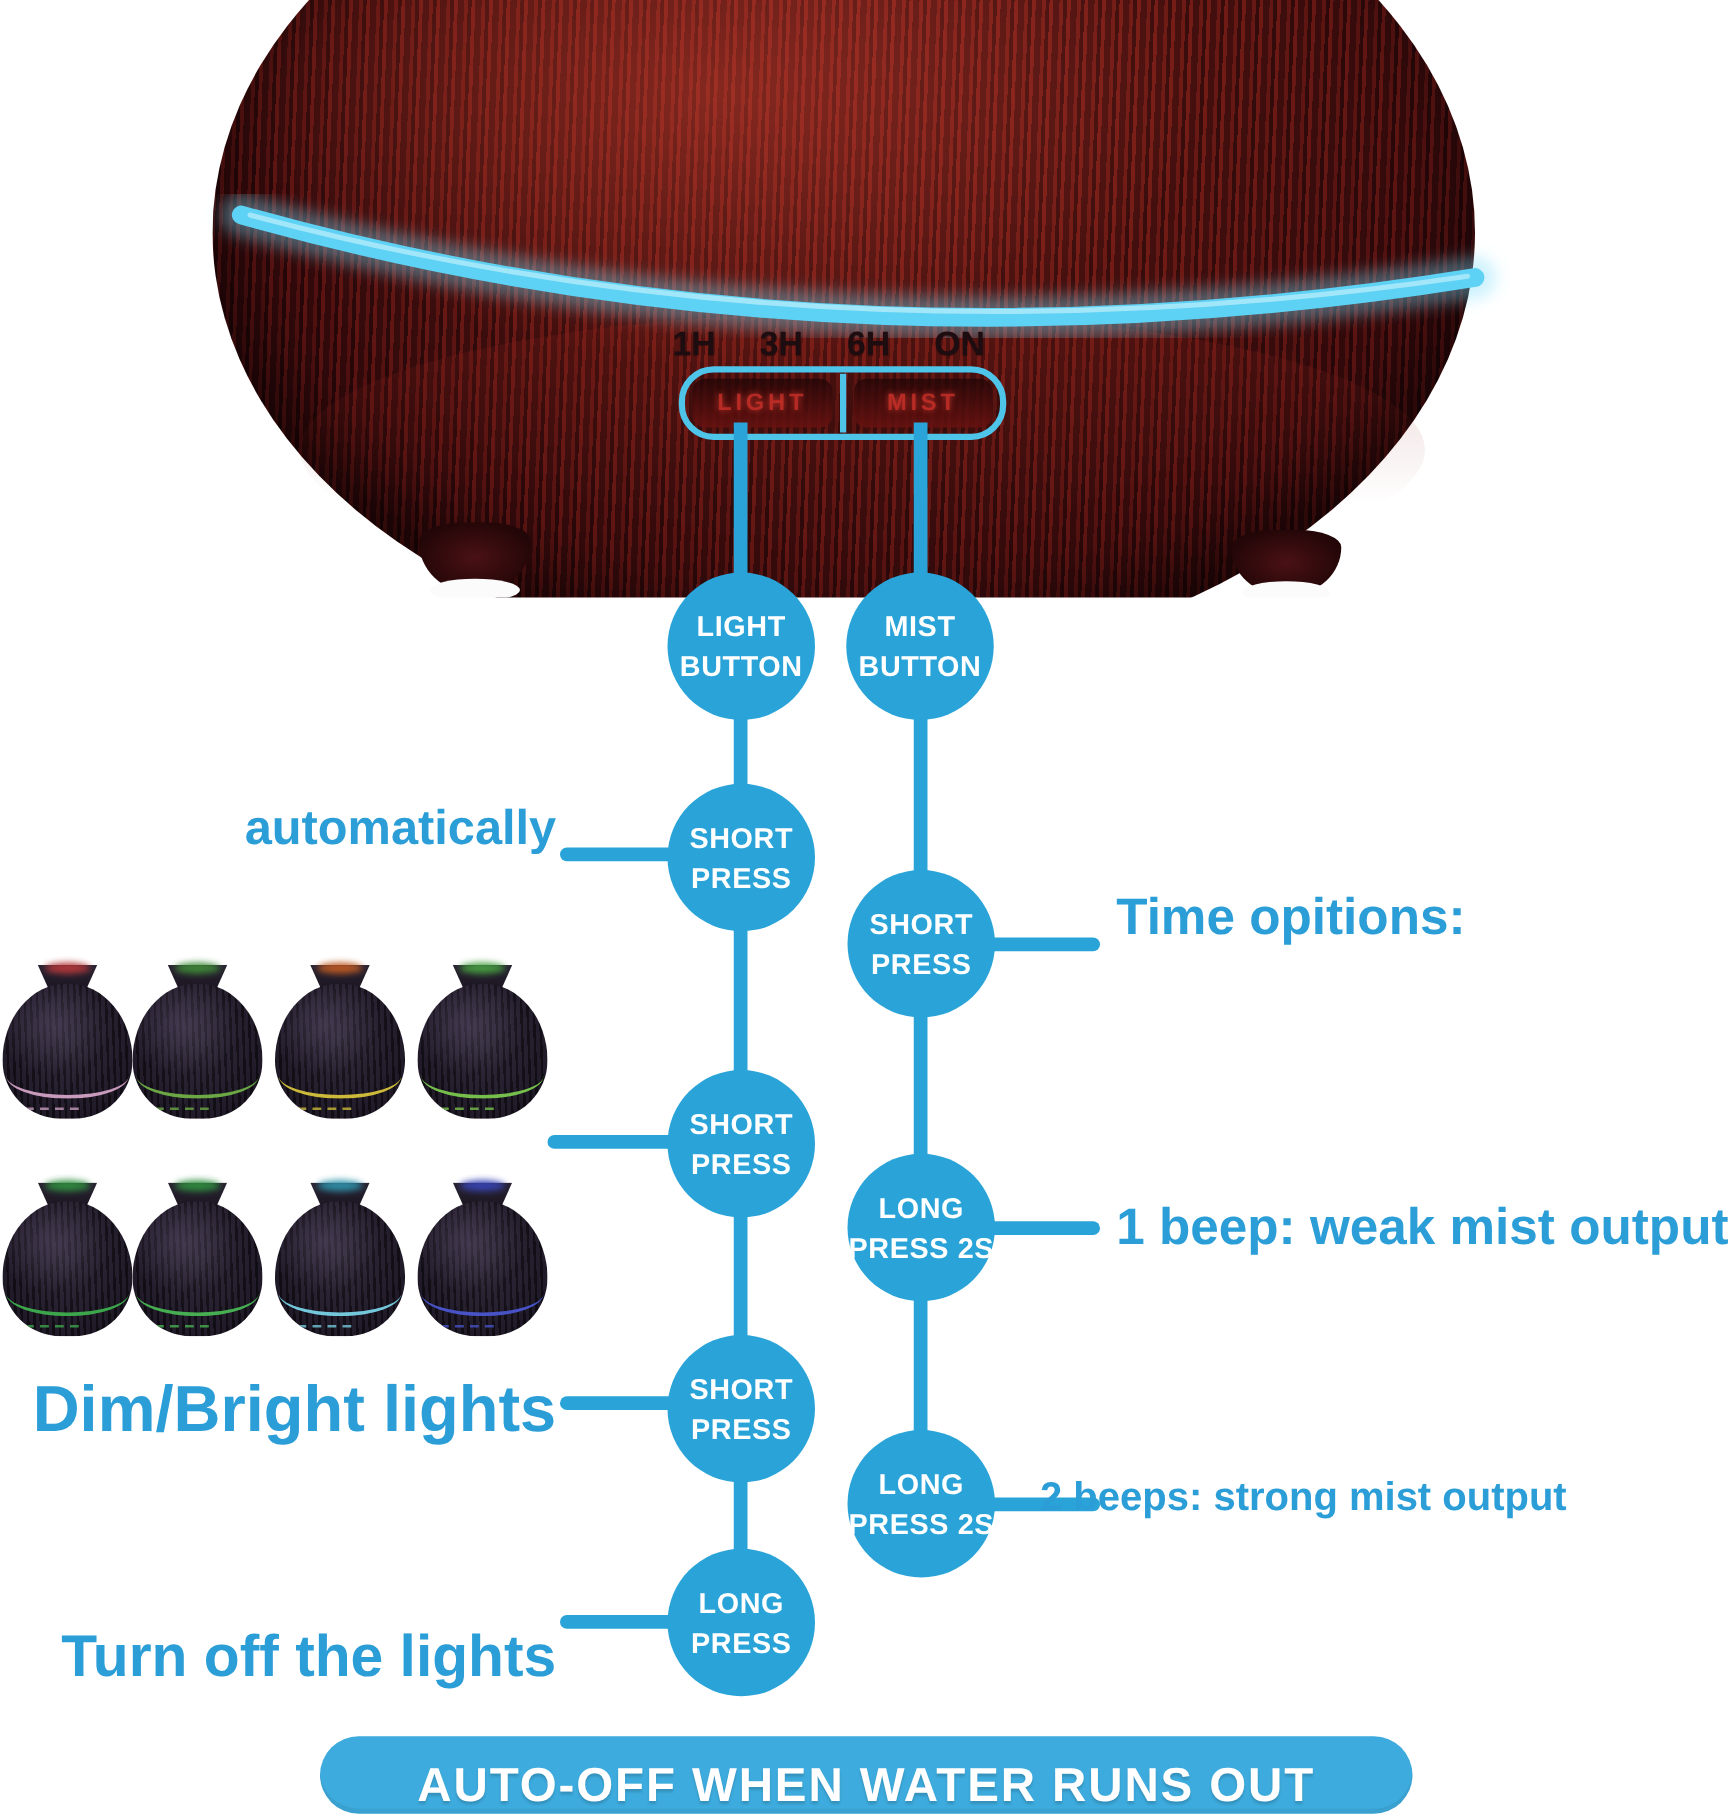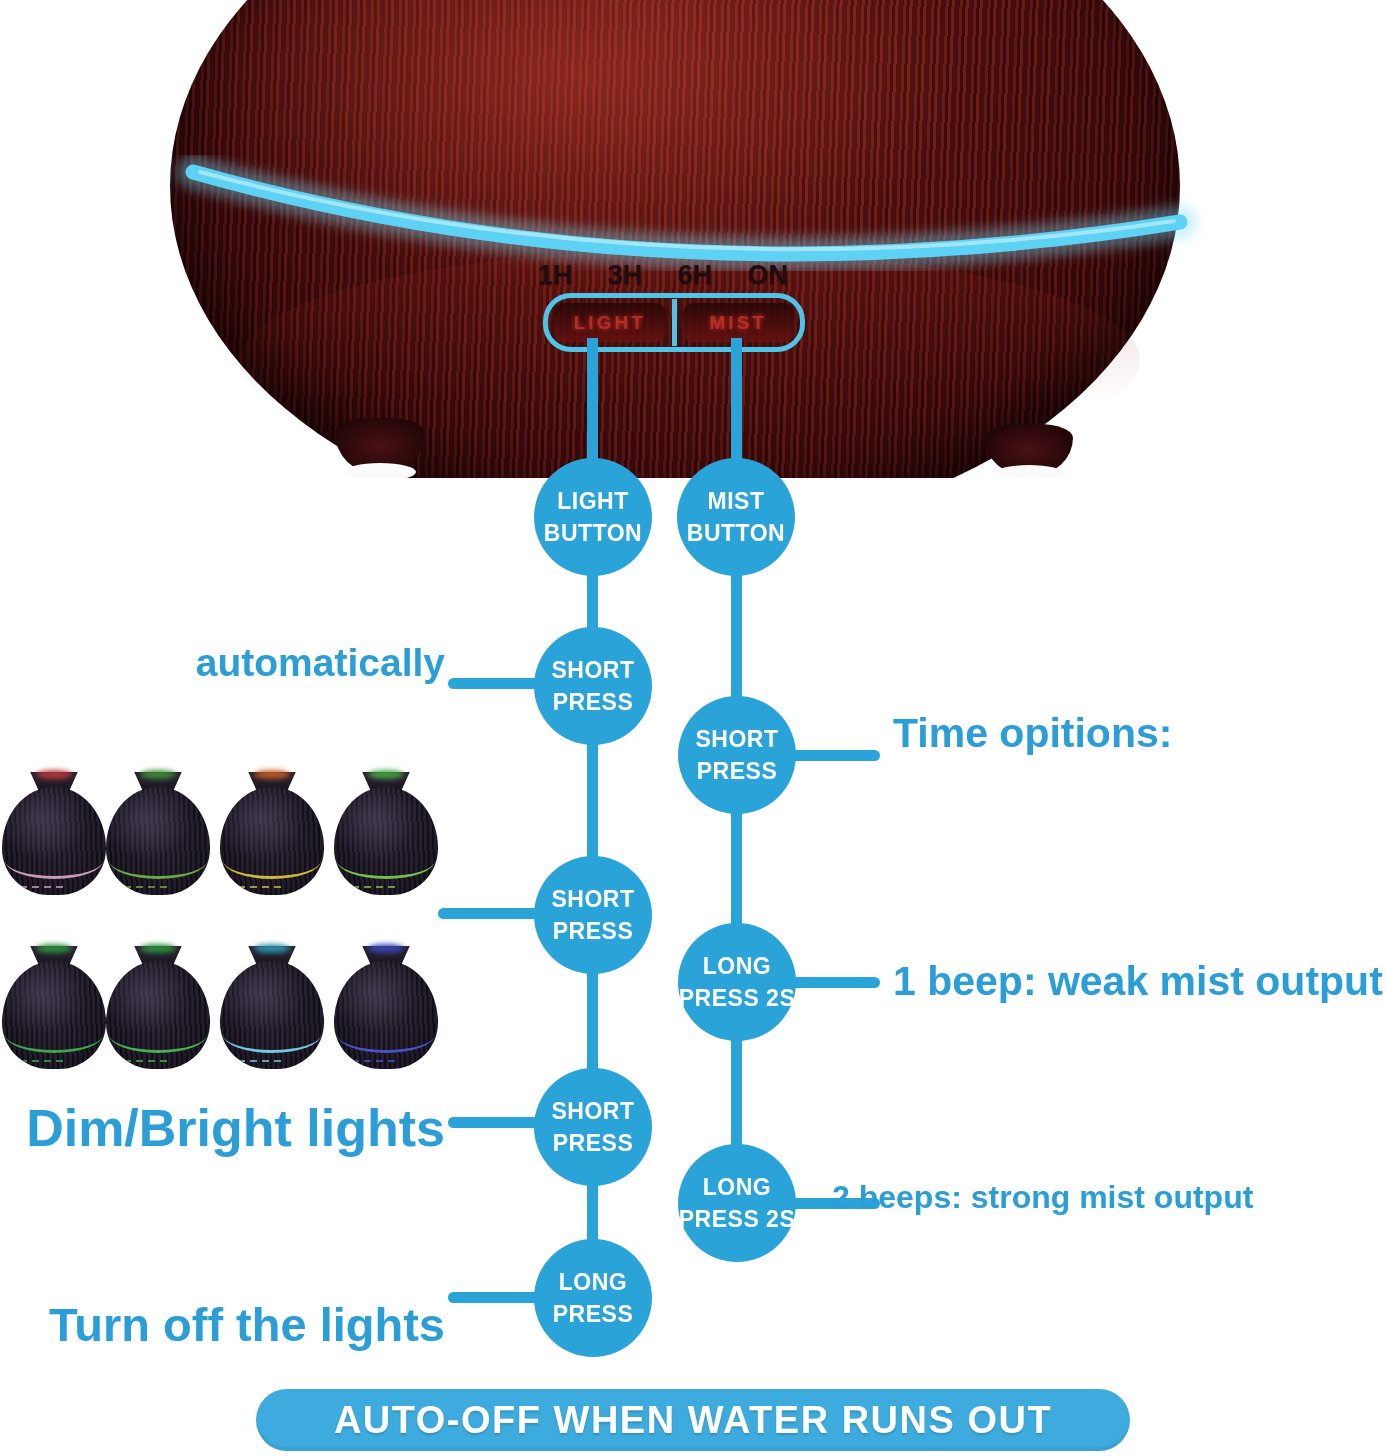--- a/index.html
+++ b/index.html
@@ -77,21 +77,21 @@
           radial-gradient(ellipse 70% 60% at 38% 30%, rgba(96,82,112,.45), rgba(0,0,0,0) 62%),
           repeating-linear-gradient(88deg, rgba(0,0,0,.35) 0 2px, rgba(72,62,88,.18) 2px 5px),
           radial-gradient(ellipse at 50% 40%, #2e2735 0%, #1d1724 55%, #0e0a13 100%);}
   .m-ring{position:absolute;left:3px;right:3px;bottom:16px;height:34px;border-radius:50%;
         border-bottom:3px solid var(--ring);opacity:.95;}
   .m-ticks{position:absolute;bottom:7px;left:17%;display:flex;gap:5px;}
   .m-ticks i{display:block;width:7px;height:2px;background:var(--ring);opacity:.75;}
 
   
   .banner{position:absolute;left:256px;top:1389px;width:874px;height:62px;border-radius:31px;
-        background:var(--banner);color:#fff;display:flex;align-items:center;justify-content:center;
+        background:var(--banner);color:#fff;display:flex;align-items:flex-end;justify-content:center;
         font-size:38px;font-weight:700;letter-spacing:1.5px;z-index:2;
         text-shadow:0 2px 2px rgba(0,0,0,.15);box-shadow:inset 0 -4px 0 rgba(0,0,0,.06);}
 </style>
 </head>
 <body>
 
 <div class="canvas">
 
   <section class="product">
     <div class="egg"></div>

